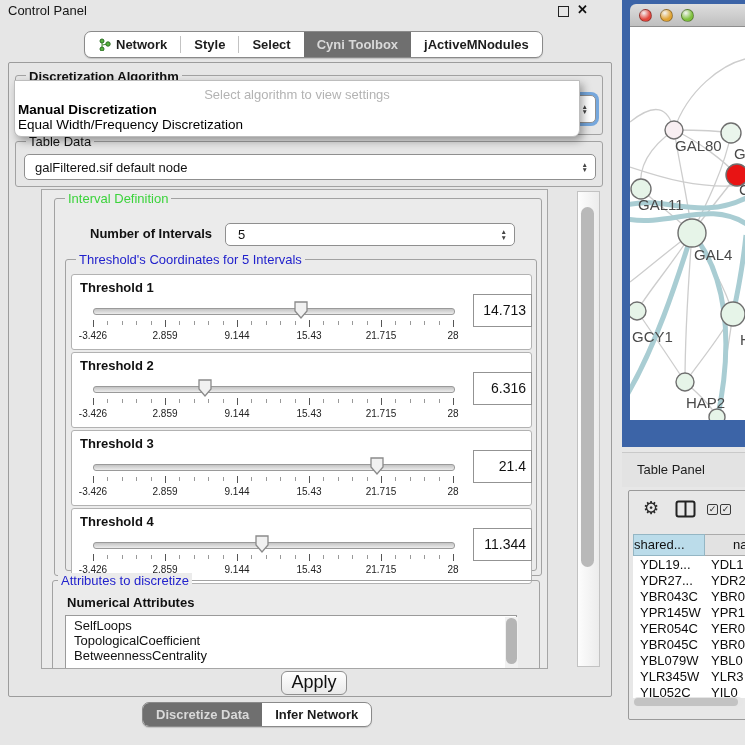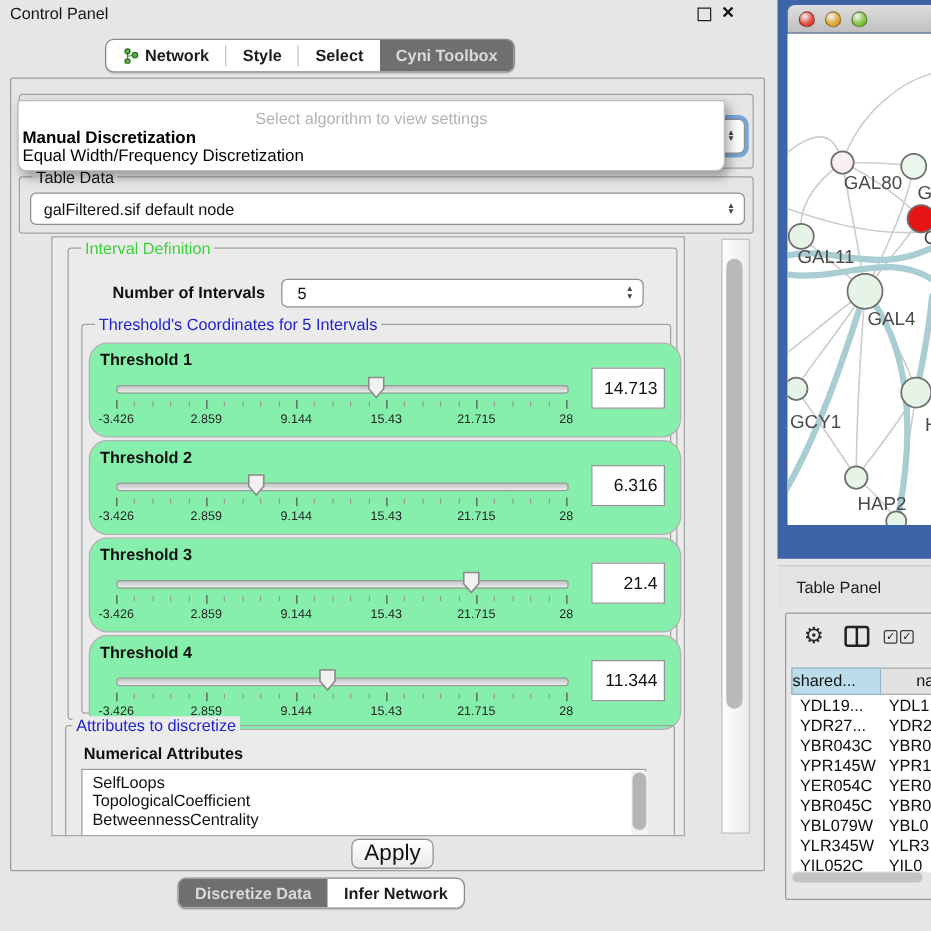--- a/index.html
+++ b/index.html
@@ -41,21 +41,21 @@
   .popup-opt{font-size:13.5px;padding-left:3px;line-height:15px;color:#000;}
   .popup-opt.hl{font-weight:bold;}
   
   #middle-panel{left:32px;top:126px;width:505px;height:478px;border:1px solid #a6a6a6;
                 background:#ebebeb;overflow:hidden;}
   #interval-group{left:12px;top:8px;width:486px;height:376px;}
   #count-label{left:35px;top:27px;font-size:13px;font-weight:bold;}
   #count-spinner{left:170px;top:24px;width:288px;height:21px;border-radius:5px;}
   #thr-group{left:10px;top:60px;width:470px;height:310px;}
   .thr-panel{position:absolute;left:5px;width:459px;height:74px;border:1px solid #b2b2b2;
-             border-radius:15px;background:#86efac;padding-left:13px;}
+             border-radius:3px;background:#ffffff;}
   .thr-label{position:absolute;left:8px;top:5px;font-size:13px;font-weight:bold;}
   .thr-track{position:absolute;left:21px;top:33px;width:360px;height:5px;border:1px solid #9a9a9a;
              border-radius:3px;background:linear-gradient(#c3c3c3,#ececec);}
   .thr-thumb{position:absolute;top:25px;}
   .tick{position:absolute;width:1px;background:#777;}
   .tick.minor{top:46px;height:4px;background:#999;}
   .tick.major{top:45px;height:7px;background:#555;}
   .tick-lab{position:absolute;top:55px;transform:translateX(-50%);font-size:10px;
             font-weight:normal;color:#222;white-space:nowrap;}
   .thr-box{position:absolute;left:401px;top:19px;width:52px;height:31px;background:#fff;
@@ -128,25 +128,29 @@
       <div class="tab">
         <span>Style</span>
       </div>
       <div class="tabsep"></div>
       <div class="tab">
         <span>Select</span>
       </div>
       <div class="tab selected">
         <span>Cyni Toolbox</span>
       </div>
+      <div class="tab">
+        <span>jActiveMNodules</span>
+      </div>
     </div>
 
   <div class="abs" id="outer-panel">
 
     <div class="group" id="algo-group" style="left:6px;top:12px;width:586px;height:58px;">
+      <span class="group-title" style="top:-7px;font-weight:bold;">Discretization Algorithm</span>
       <div class="combo" id="algo-combo">
         <span class="val"></span>
         <span class="updown">
             <span>▲</span>
             <span>▼</span>
           </span>
       </div>
     </div>
 
     <div class="group" id="tabledata-group" style="left:6px;top:78px;width:586px;height:44px;">

